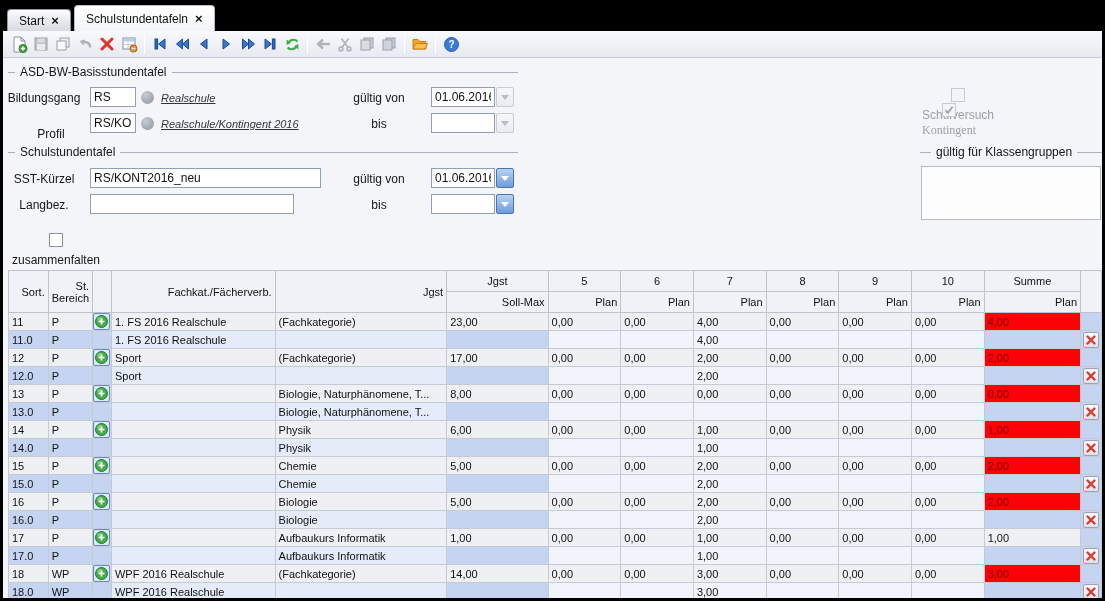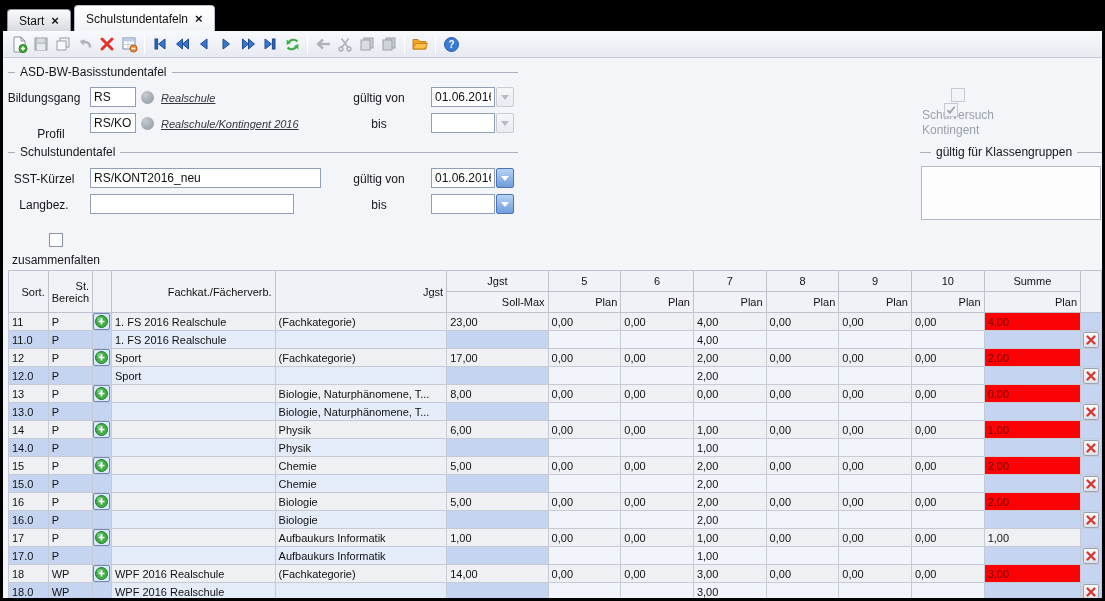--- a/index.html
+++ b/index.html
@@ -229,21 +229,21 @@
       <input value="" style="">
       <span class="dbtn off">
           <span class="chev"></span>
         </span>
     </div>
 
     <div class="cbrow" style="left:919px;top:85px;">
       <span class="cbox dis"></span>
       <span class="cblab dis">Schulversuch</span>
     </div>
-    <div class="cbrow" style="left:919px;top:100px;">
+    <div class="cbrow" style="left:919px;top:100px;font-family:Liberation Serif, serif;">
       <span class="cbox dis">
         <svg width="10" height="10" viewBox="0 0 10 10">
             <path d="M1.5 5.2l2.4 2.6L8.6 1.8" fill="none" stroke="#9aa2ae" stroke-width="1.8"></path>
           </svg>
       </span>
       <span class="cblab dis">Kontingent</span>
     </div>
 
     <div class="groupline" style="left:5px;top:149px;width:510px;"></div>
     <span class="legend" style="left:12px;top:142px;">Schulstundentafel</span>

